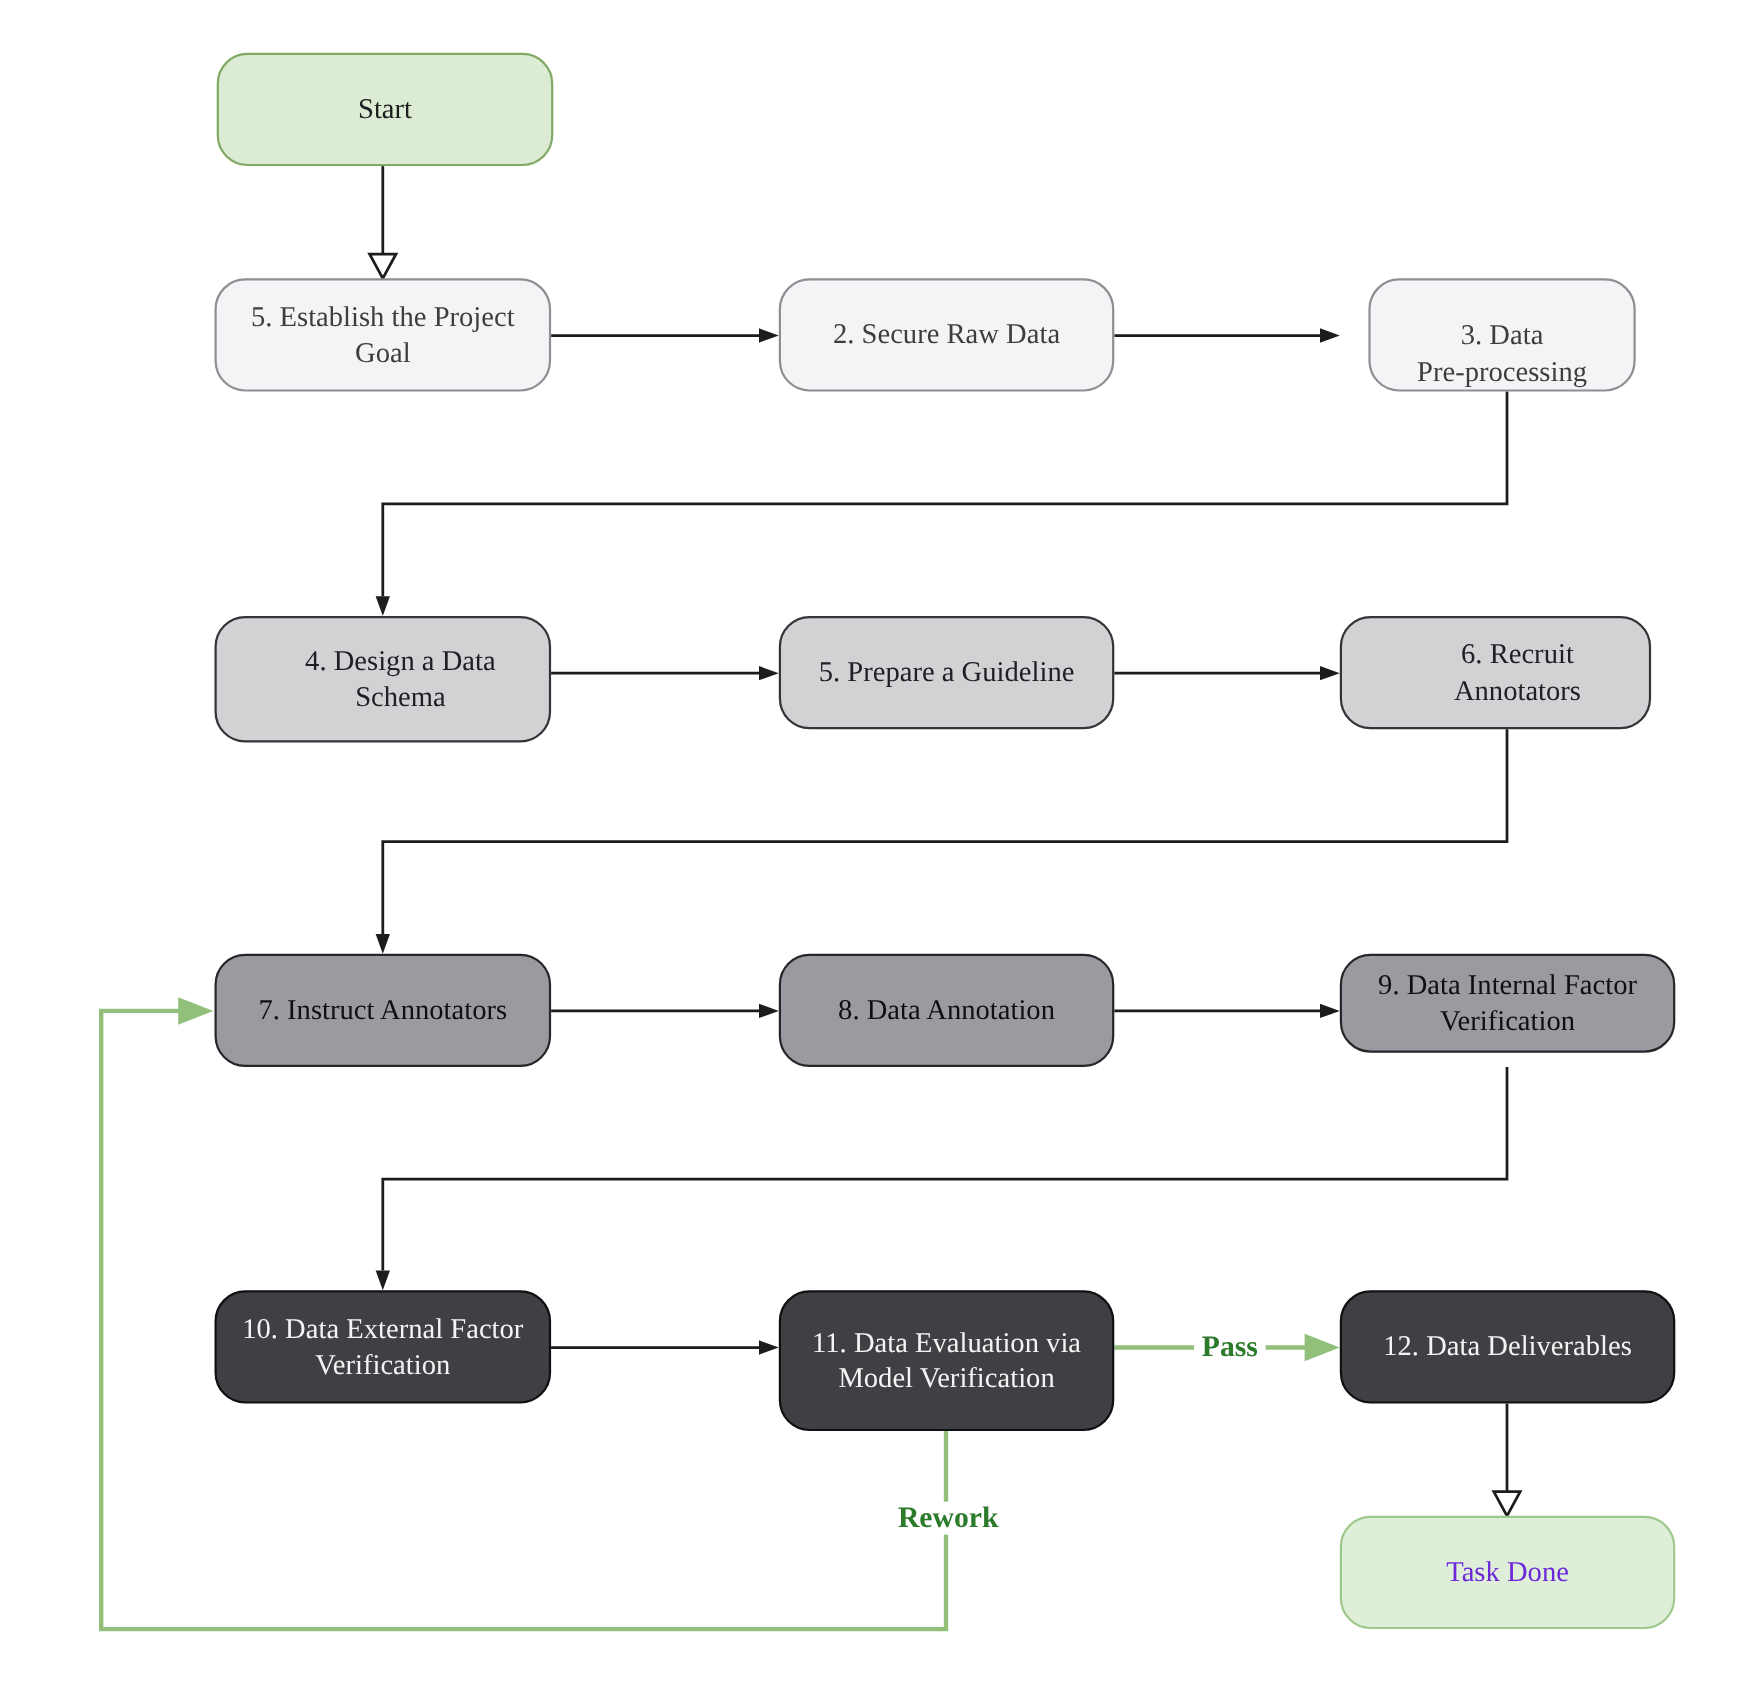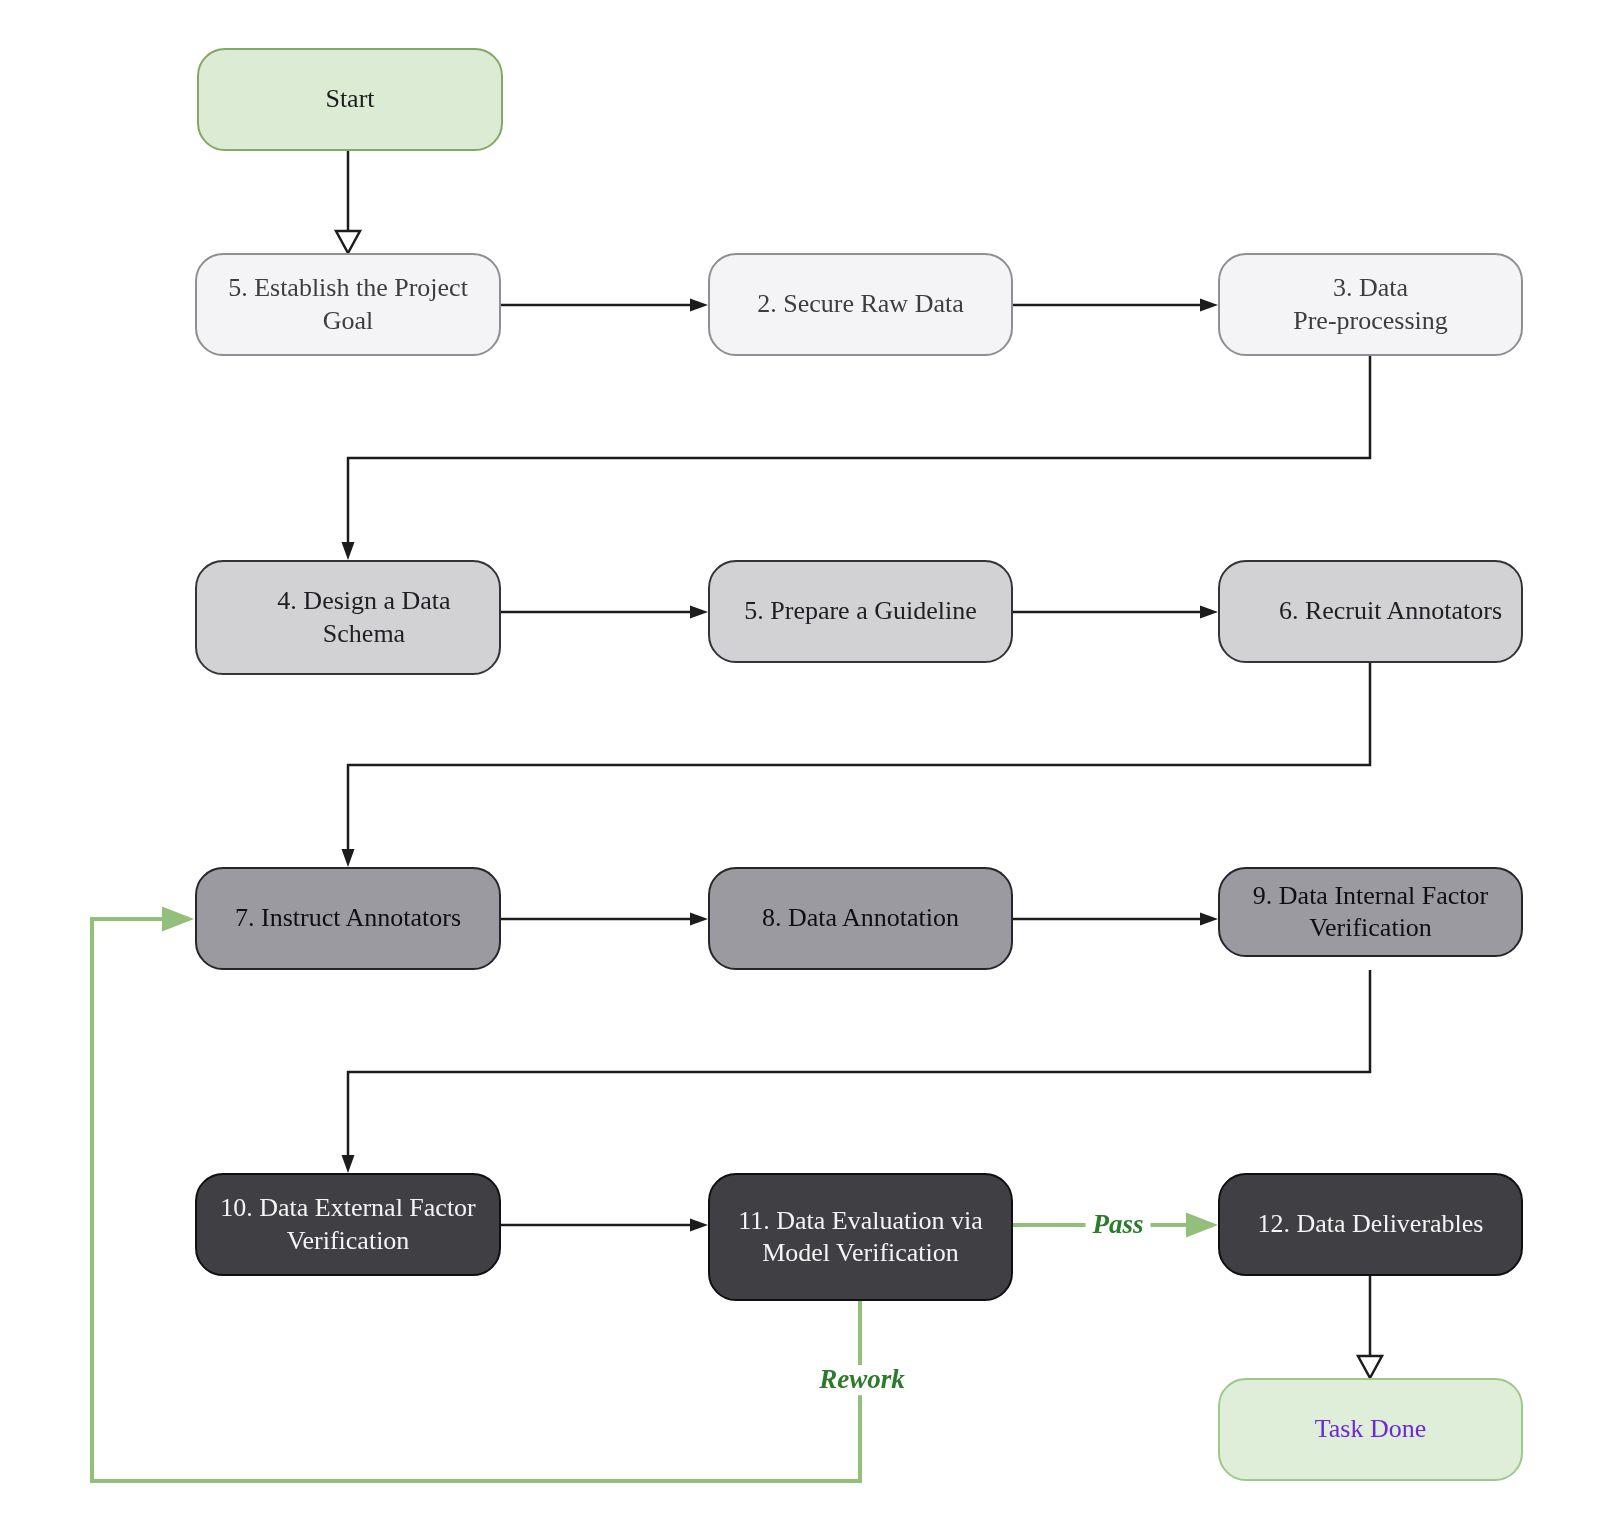--- a/index.html
+++ b/index.html
@@ -40,21 +40,20 @@
   .edge-label {
     position: absolute;
     transform: translate(-50%, -50%);
     background: #ffffff;
     color: #2b7b2b;
     font-weight: bold;
     font-size: 27px;
     line-height: 1.1;
     padding: 0 7px;
     white-space: nowrap;
-    font-style: italic;
   }
 </style>
 </head>
 <body>
 
 <div class="canvas">
 
   <svg class="edges" viewBox="0 0 1600 1538" aria-hidden="true">
 
     <g>
@@ -132,33 +131,33 @@
     <span class="node-label">Start</span>
   </div>
 
   <div class="node t1" style="left:195px; top:253px; width:306px; height:103px;">
     <span class="node-label">5. Establish the Project
 Goal</span>
   </div>
   <div class="node t1" style="left:708px; top:253px; width:305px; height:103px;">
     <span class="node-label">2. Secure Raw Data</span>
   </div>
-  <div class="node t1" style="left:1218px; top:253px; width:305px; height:103px;">
+  <div class="node t1" style="left:1244px; top:253px; width:243px; height:103px;align-items:flex-end;">
     <span class="node-label">3. Data
 Pre-processing</span>
   </div>
 
   <div class="node t2" style="left:195px; top:560px; width:306px; height:115px;padding-left:32px;">
     <span class="node-label">4. Design a Data
 Schema</span>
   </div>
   <div class="node t2" style="left:708px; top:560px; width:305px; height:103px;">
     <span class="node-label">5. Prepare a Guideline</span>
   </div>
-  <div class="node t2" style="left:1218px; top:560px; width:305px; height:103px;padding-left:40px;">
+  <div class="node t2" style="left:1218px; top:560px; width:283px; height:103px;padding-left:40px;">
     <span class="node-label">6. Recruit Annotators</span>
   </div>
 
   <div class="node t3" style="left:195px; top:867px; width:306px; height:103px;">
     <span class="node-label">7. Instruct Annotators</span>
   </div>
   <div class="node t3" style="left:708px; top:867px; width:305px; height:103px;">
     <span class="node-label">8. Data Annotation</span>
   </div>
   <div class="node t3" style="left:1218px; top:867px; width:305px; height:90px;">

